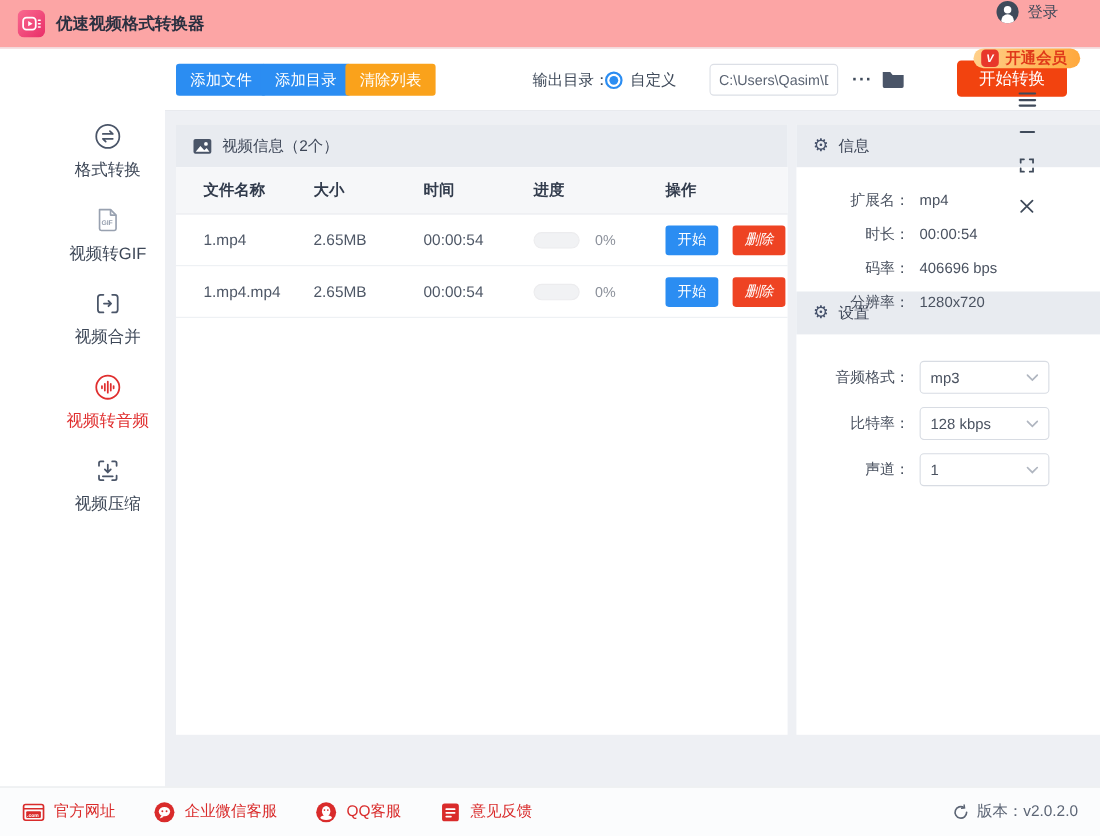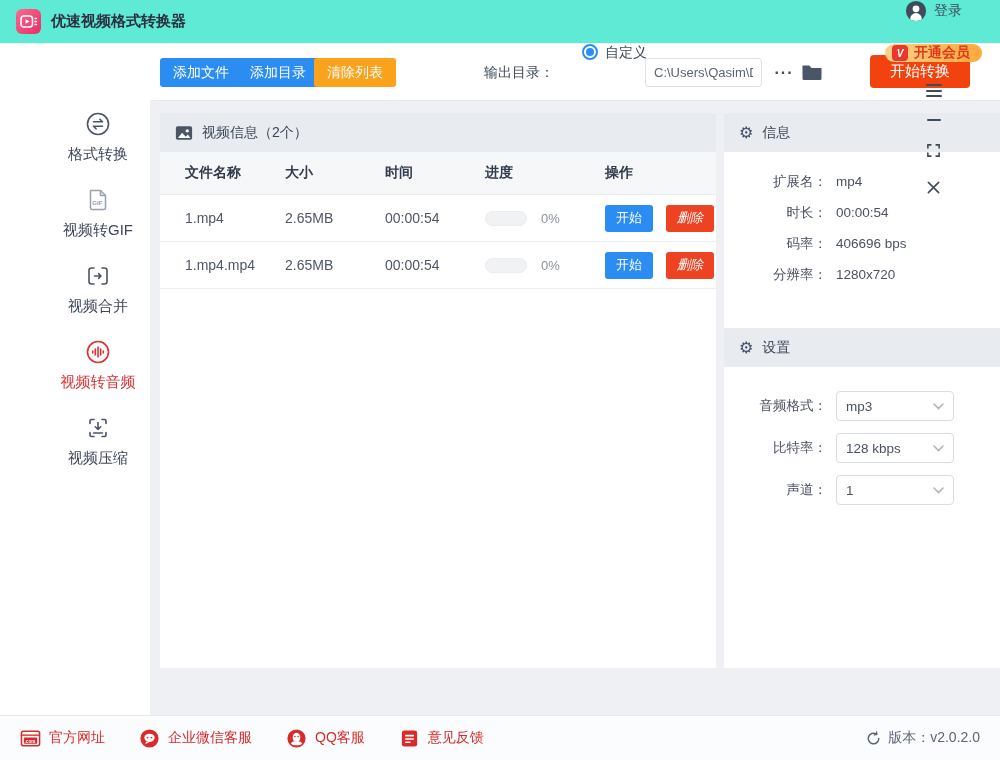--- a/index.html
+++ b/index.html
@@ -1,20 +1,20 @@
 <!DOCTYPE html>
 <html><head>
 <meta charset="utf-8">
 <style>
   * { margin:0; padding:0; box-sizing:border-box; }
   html,body { width:1000px; height:760px; }
   body { font-family:"Liberation Sans","DejaVu Sans",sans-serif; background:#eef0f4; overflow:hidden; position:relative; color:#3f4a5a; }
 
   
-  .titlebar { position:absolute; top:0; left:0; width:1000px; height:44px; background:#5eead4; border-bottom:1px solid #f0f1f4; display:flex; align-items:center; z-index:9; }
+  .titlebar { position:absolute; top:0; left:0; width:1000px; height:44px; background:#fca5a5; border-bottom:1px solid #f0f1f4; display:flex; align-items:center; z-index:9; }
   .logo { width:25px; height:25px; margin-left:16px; flex:0 0 auto; }
   .app-title { margin-left:10px; font-size:15px; font-weight:bold; color:#2b3040; }
   .tb-right { position:absolute; right:18px; top:0; height:44px; display:flex; align-items:center; gap:22px;flex-direction:column; }
   .login { display:flex; align-items:center; gap:7px; cursor:pointer; }
   .login span { font-size:14px; color:#3f4a5a; }
   .vip-pill { display:flex; align-items:center; gap:6px; height:26px; padding:0 12px 0 7px; border-radius:13px; background:linear-gradient(90deg,#ffd08a,#ffa83c); cursor:pointer; }
   .vip-badge { width:16px; height:16px; border-radius:4px; background:#e8382b; color:#fff; font-size:10px; font-weight:bold; display:flex; align-items:center; justify-content:center; font-style:italic; }
   .vip-pill b { font-size:14px; color:#e03a1a; font-weight:bold; }
   .winbtn { width:18px; height:18px; display:flex; align-items:center; justify-content:center; cursor:pointer; }
   .ham { display:flex; flex-direction:column; gap:3.5px; width:16px; }
@@ -23,21 +23,21 @@
 
   
   .toolbar { position:absolute; left:150px; top:44px; width:850px; height:57px; background:#fff; border-bottom:1px solid #e8eaee; }
   .btn { display:inline-flex; align-items:center; justify-content:center; border:none; color:#fff; font-size:14px; border-radius:3px; height:29px; padding:0 13px; cursor:pointer; font-family:Liberation Sans, sans-serif; }
   .btn-blue { background:#2b8df2; }
   .btn-orange { background:#faa21b; }
   .tbtn-1 { position:absolute; left:10px; top:14px; }
   .tbtn-2 { position:absolute; left:87px; top:14px; }
   .tbtn-3 { position:absolute; left:164px; top:14px; }
   .out-label { position:absolute; left:334px; top:0; height:57px; display:flex; align-items:center; font-size:14px; color:#3f4a5a; }
-  .radio-wrap { position:absolute; left:432px; top:0; height:57px; display:flex; align-items:flex-start; gap:7px; cursor:pointer; }
+  .radio-wrap { position:absolute; left:400px; top:0; height:57px; display:flex; align-items:center; gap:7px; cursor:pointer; }
   .radio { width:16px; height:16px; border-radius:50%; border:2px solid #2b8df2; display:flex; align-items:center; justify-content:center; background:#fff; }
   .radio i { width:8px; height:8px; border-radius:50%; background:#2b8df2; }
   .radio-wrap span { font-size:14px; color:#3f4a5a; }
   .path-input { position:absolute; left:495px; top:14px; width:117px; height:29px; border:1px solid #dcdfe6; border-radius:4px; padding:0 8px; font-size:13px; color:#5a6372; font-family:inherit; background:#fff; }
   .more-btn { position:absolute; left:620px; top:14px; width:28px; height:29px; background:none; border:none; font-size:16px; font-weight:bold; color:#3f4a5a; letter-spacing:1px; cursor:pointer; }
   .folder-btn { position:absolute; left:650px; top:16px; width:24px; height:24px; cursor:pointer; background:none; border:none; padding:0; }
   .start-btn { position:absolute; right:30px; top:11px; height:33px; padding:0 20px; background:#f2430f; border:none; border-radius:4px; color:#fff; font-size:15px; cursor:pointer; font-family:inherit; }
 
   
   .sidebar { position:absolute; left:0; top:44px; width:150px; height:671px; background:#fff; display:flex; flex-direction:column; align-items:center; padding-top:66px; }
@@ -56,21 +56,21 @@
   .vrow { height:47px; border-bottom:1px solid #edf0f3; font-size:14px; color:#4e5766; }
   .prog-cell { display:flex; align-items:center; gap:14px; }
   .prog-pill { width:42px; height:15px; border-radius:8px; background:#f1f2f4; border:1px solid #ececee; }
   .prog-cell em { font-style:normal; font-size:13px; color:#8b909a; }
   .ops-cell { display:flex; gap:13px; }
   .btn-sm { height:27px; padding:0 11px; font-size:13px; border:none; border-radius:3px; color:#fff; cursor:pointer; font-family:inherit; }
   .btn-start { background:#2b8df2; }
   .btn-del { background:#ee4323;font-style:italic; }
 
   .right-panel { left:724px; top:113px; width:276px; height:555px; }
-  .info-body { height:176px; padding-top:14px; }
+  .info-body { height:113px; padding-top:14px; }
   .info-row { height:31px; display:flex; align-items:center; font-size:13.5px; color:#4a5260; }
   .info-row .l { width:103px; text-align:right; }
   .info-row .v { margin-left:9px; }
   .set-body { padding-top:18px; }
   .set-row { height:42px; display:flex; align-items:center; font-size:13.5px; color:#4a5260; }
   .set-row .l { width:103px; text-align:right; }
   .select-box { margin-left:9px; width:118px; height:30px; border:1px solid #d8dce3; border-radius:4px; display:flex; align-items:center; justify-content:space-between; padding:0 9px; cursor:pointer; background:#fff; }
   .select-box .sv { font-size:13.5px; color:#4a5260; }
 
   

